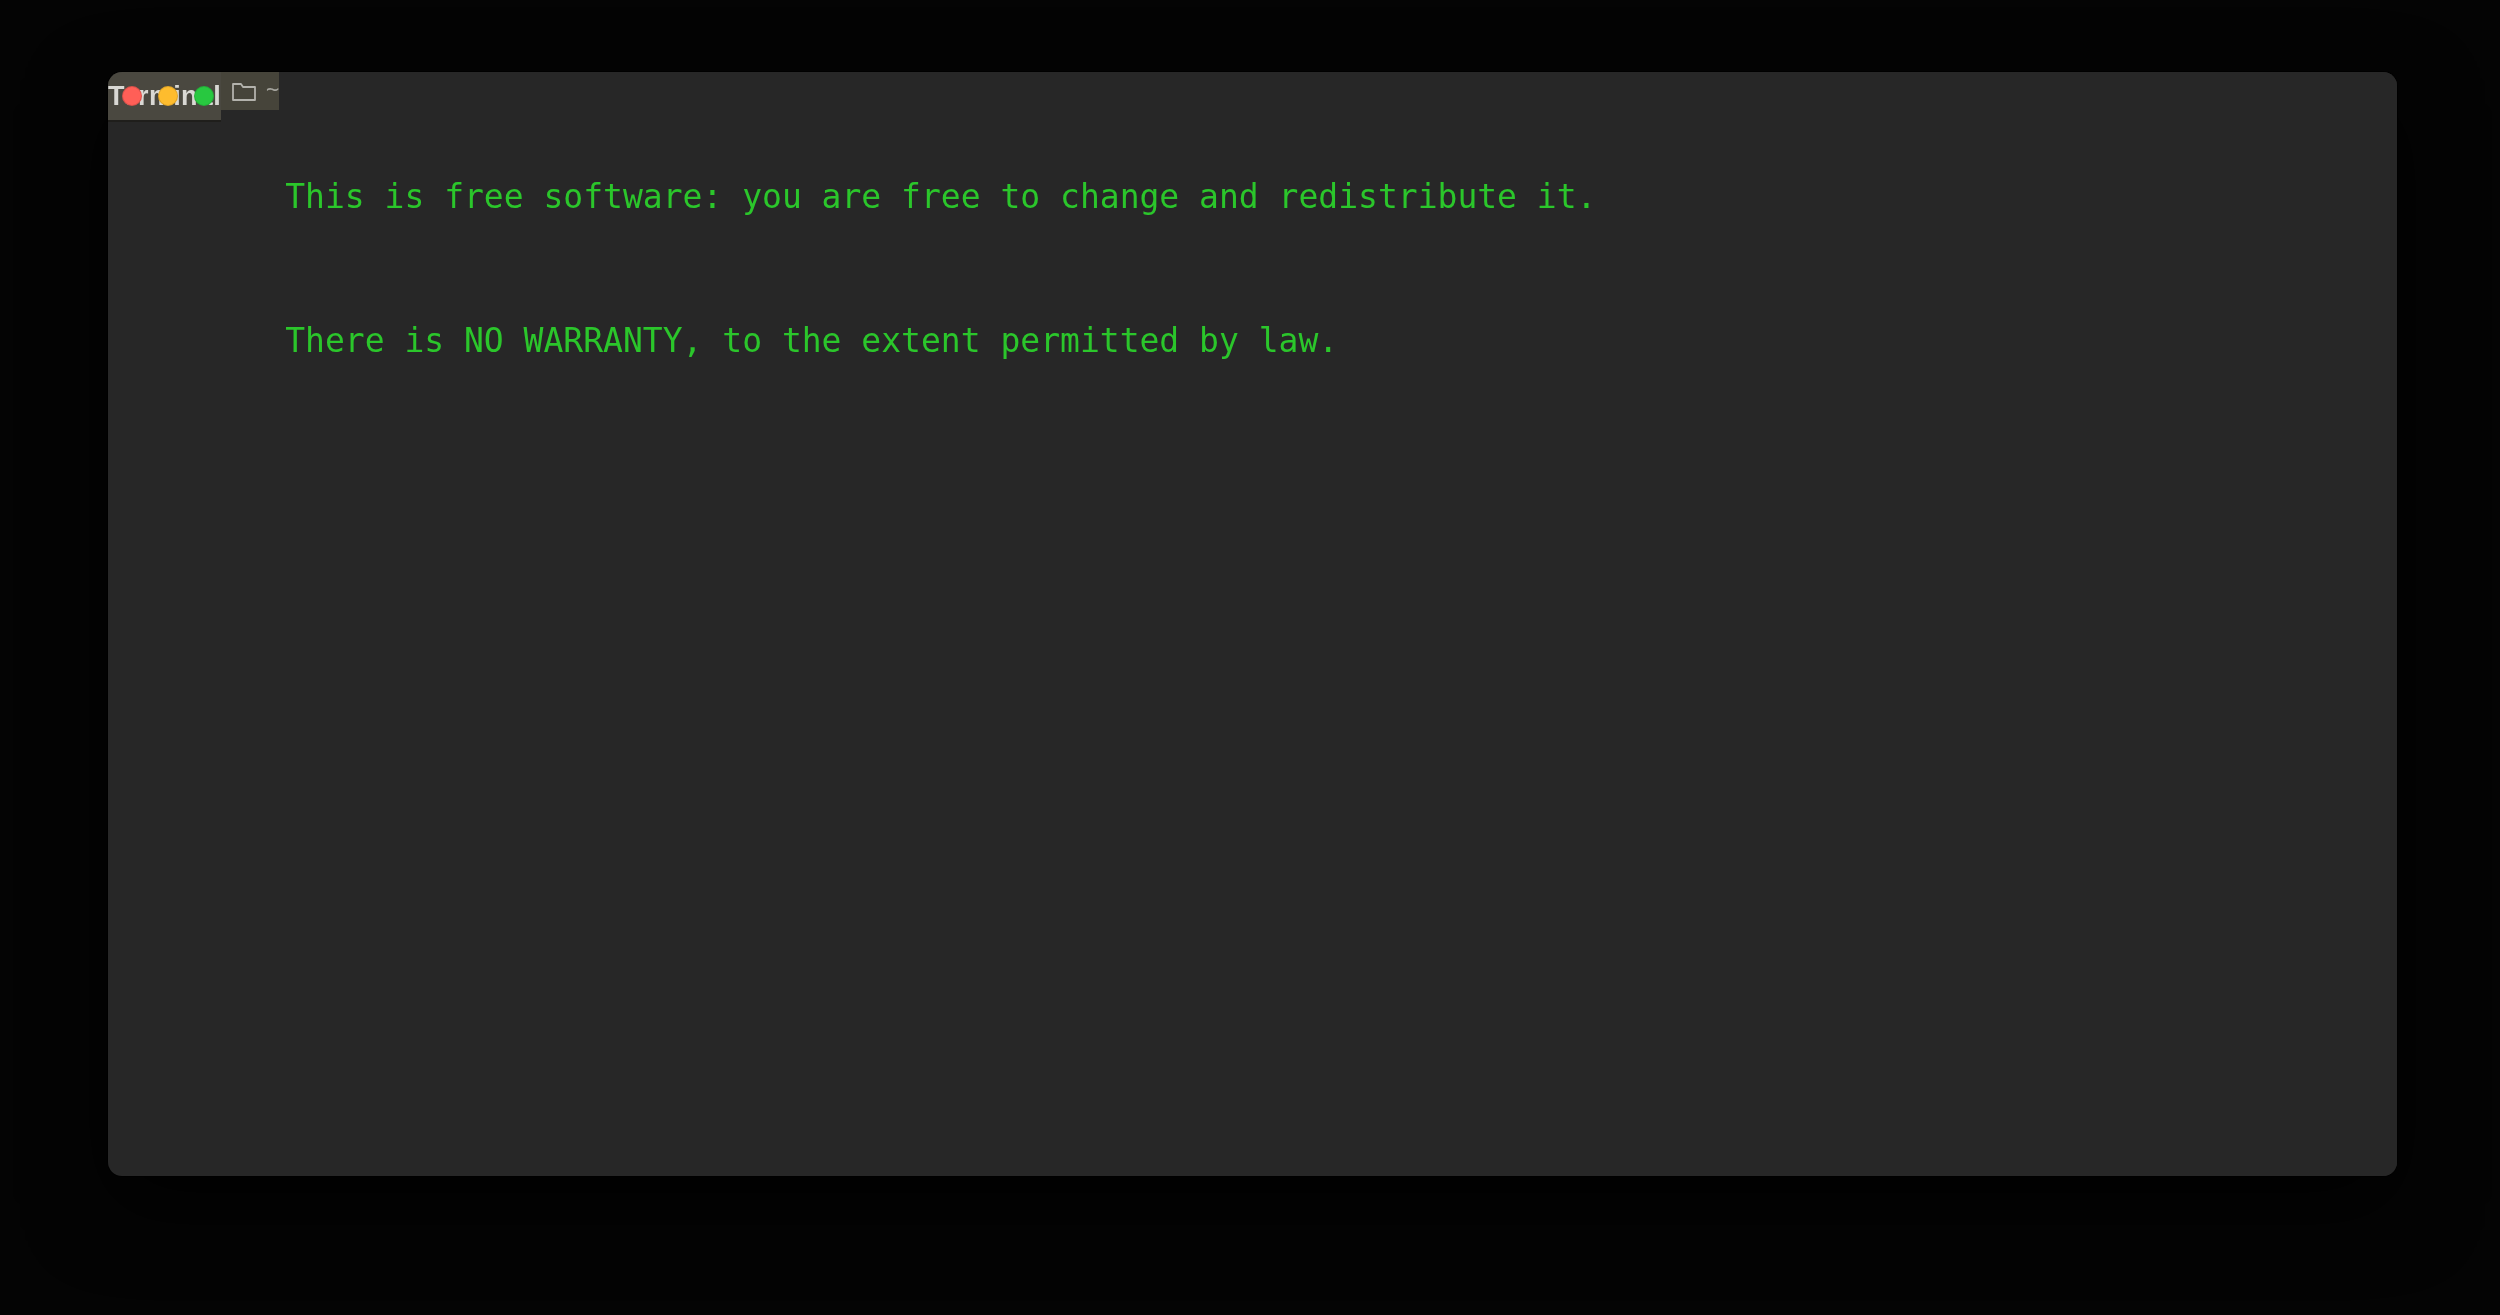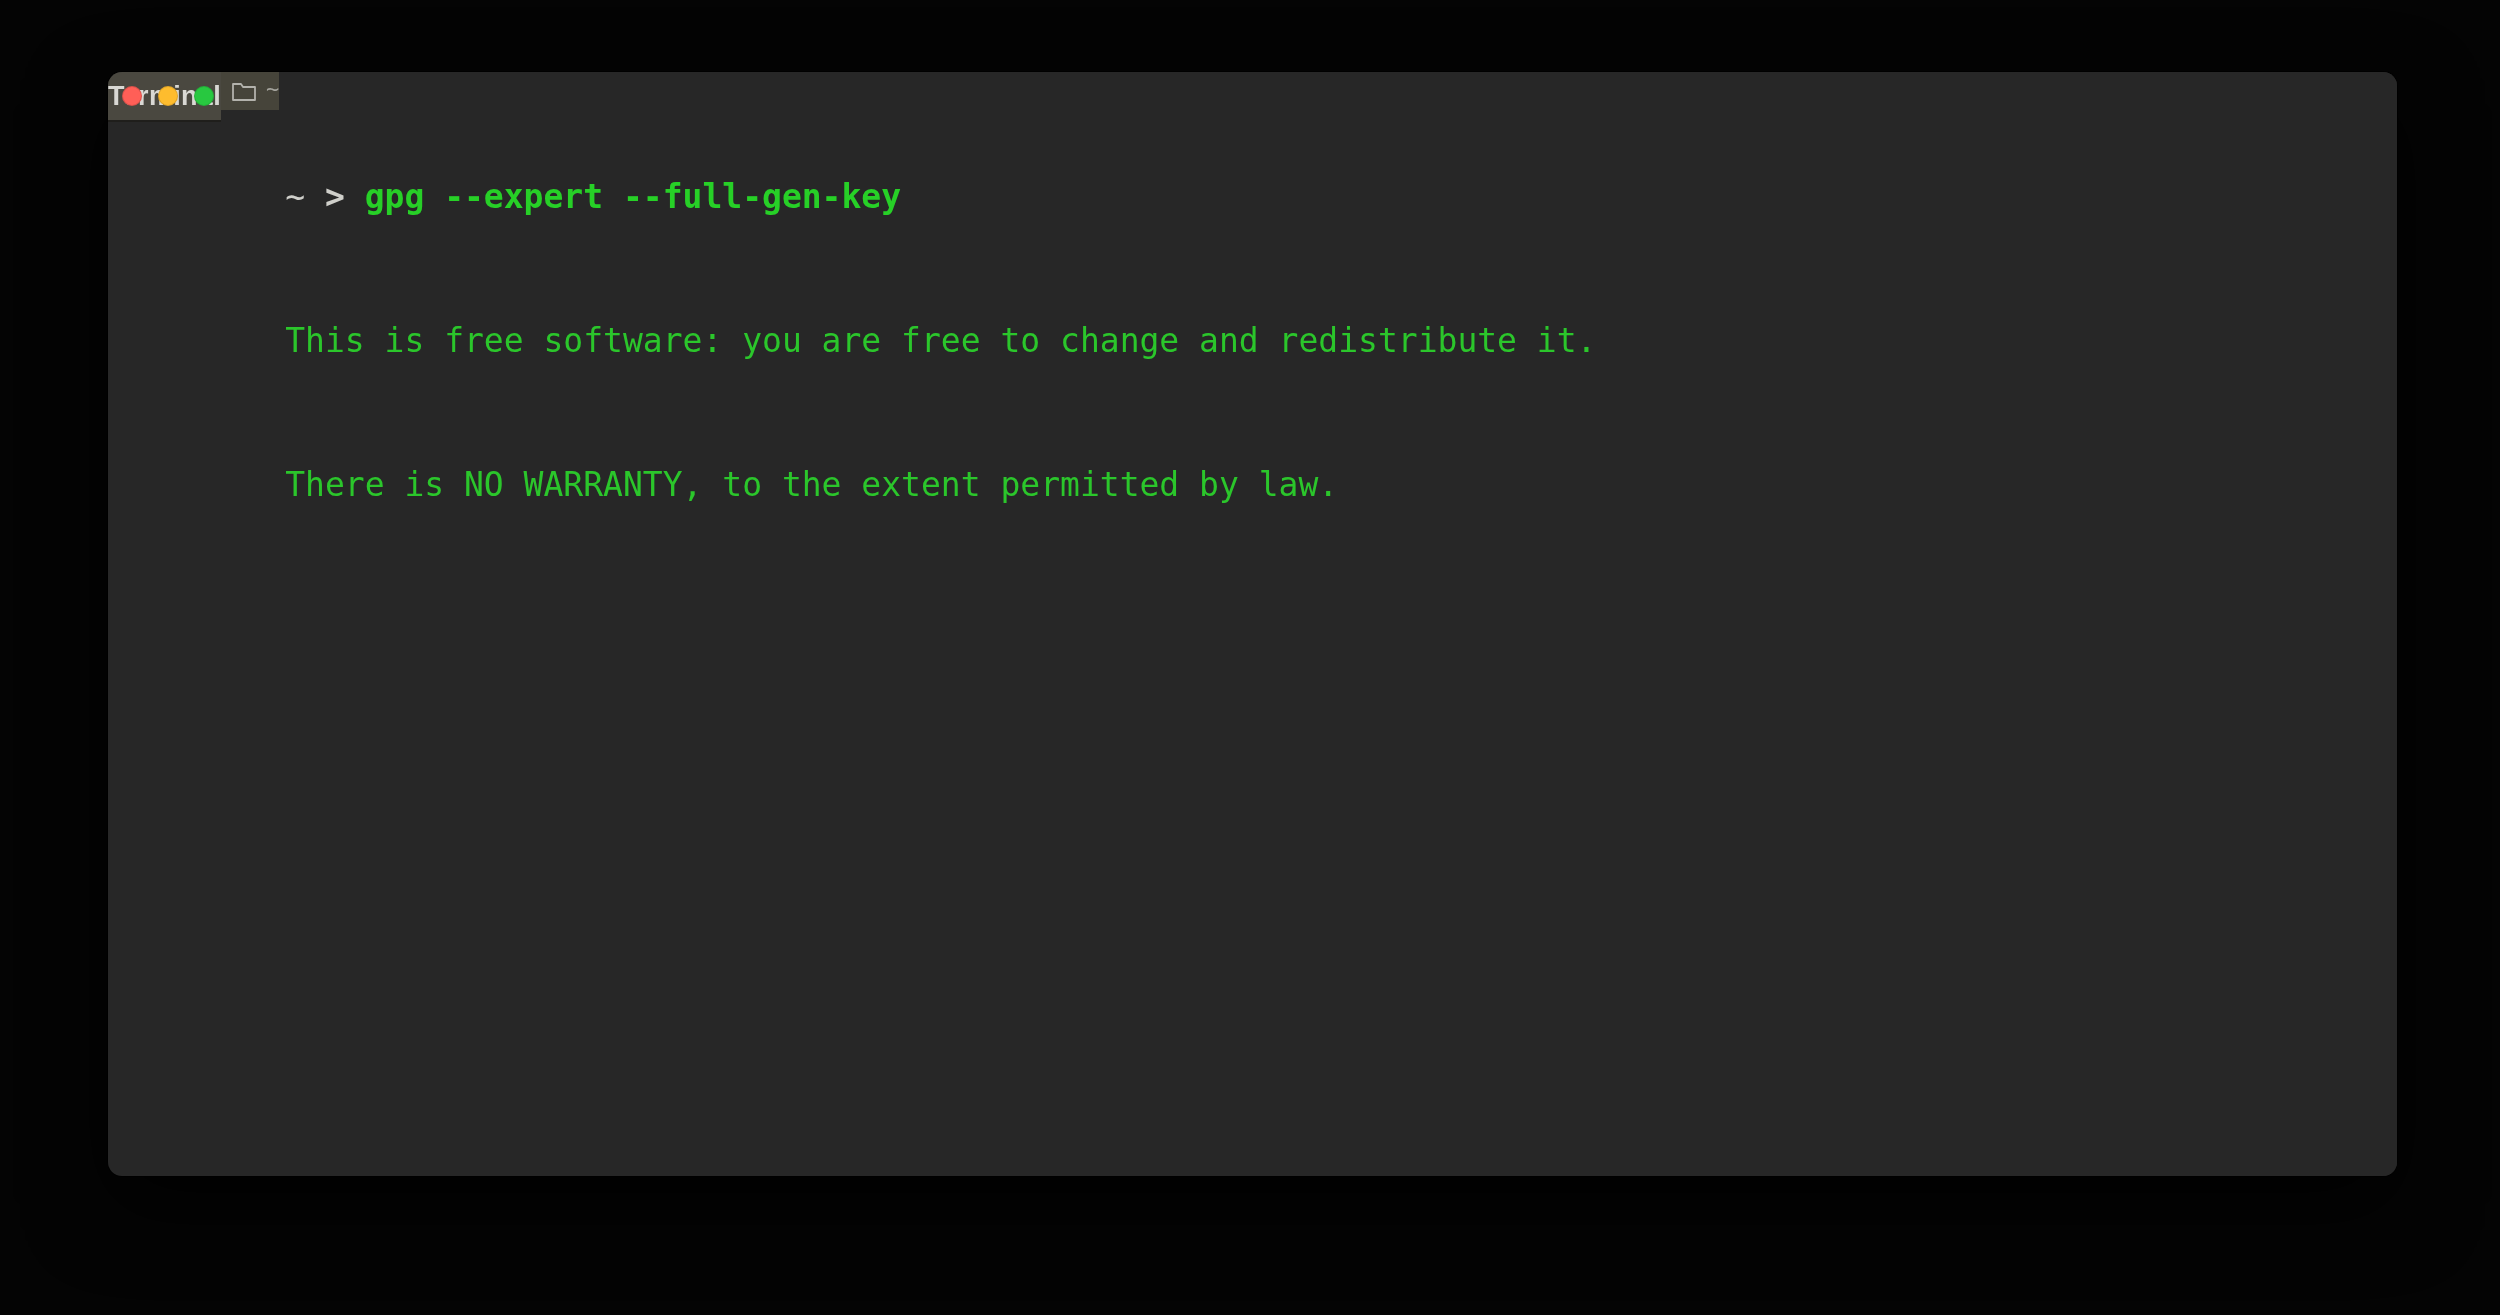--- a/index.html
+++ b/index.html
@@ -71,21 +71,20 @@
   <div class="tabbar">
     <span class="folder-icon">
       <svg viewBox="0 0 26 22" fill="none" xmlns="http://www.w3.org/2000/svg">
         <path d="M2 4 L10 4 L12 7 L24 7 L24 20 L2 20 Z M2 4 L2 20" stroke="#b3b2ac" stroke-width="1.8" fill="none" stroke-linejoin="round"></path>
       </svg>
     </span>
     <span class="tab-label">~</span>
   </div>
 
   <div class="screen">
-    <div class="line"><span class="prompt-dir">~</span><span class="prompt-symbol">&gt;</span><span class="command">gpg --expert --full-gen-key</span></div>
     <div class="line">This is free software: you are free to change and redistribute it.</div>
     <div class="line">There is NO WARRANTY, to the extent permitted by law.</div>
     <div class="line"></div>
     
     
     
     
     
     
     

